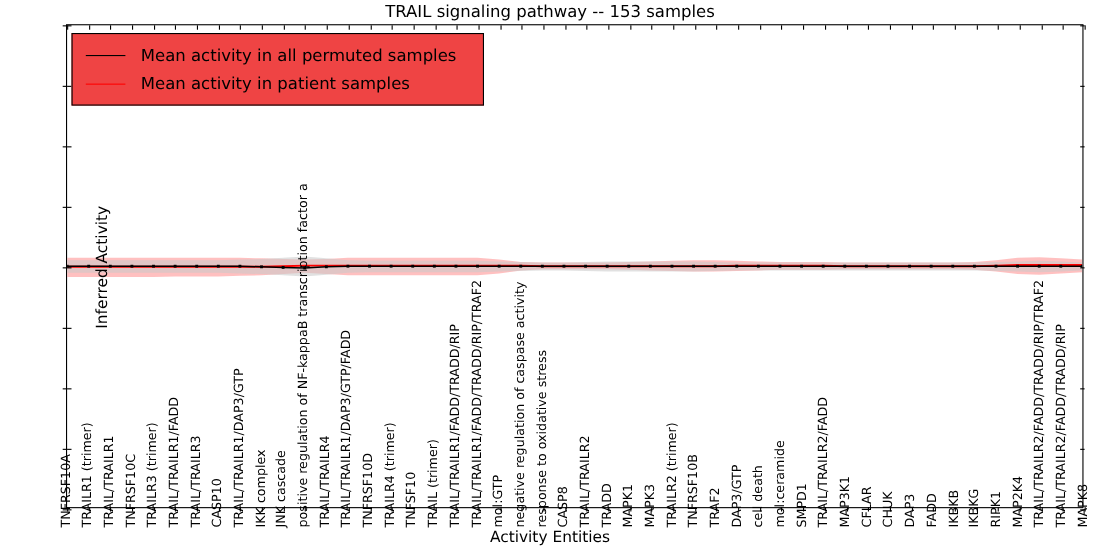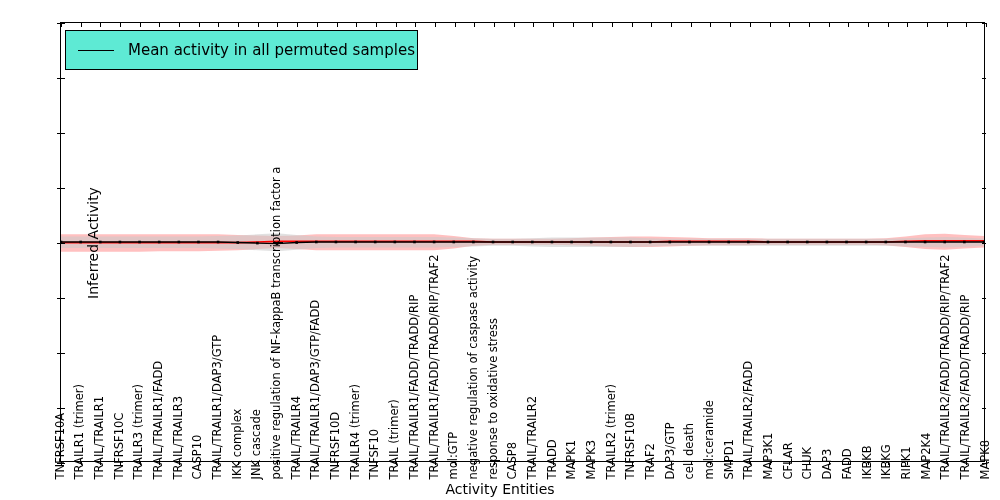--- a/index.html
+++ b/index.html
@@ -98,23 +98,23 @@
     transform-origin: left bottom;
     transform: rotate(-90deg);
     line-height: 1;
   }
 
   
   #legend {
     position: absolute;
     left: 4px;
     top: 7px;
-    background: #5eead4;
+    background: #ef4444;
     border: 1.1px solid #000;
-    padding: 6px 2px 6px 6px;
+    padding: 6px 24px 6px 6px;
     box-sizing: border-box;
     z-index: 40;
   }
   .legend-row {
     display: flex;
     align-items: center;
     height: 26px;
   }
   .legend-swatch {
     width: 36px;
@@ -139,20 +139,21 @@
     position: absolute;
     left: 0; top: 0;
     width: 100%; height: 100%;
   }
 </style>
 </head>
 <body>
 
 <div id="page">
 
+  <div id="chart-title">TRAIL signaling pathway -- 153 samples</div>
 
   <div id="plot-frame">
 
     <div id="plot-clip">
       <svg class="band" id="svg-bands" viewBox="0 0 925 440" preserveAspectRatio="none">
           <polygon points="0.00,229.90 19.68,229.90 39.36,229.90 59.04,229.90 78.72,229.90 98.40,229.35 118.09,229.35 137.77,229.35 157.45,228.80 177.13,228.25 196.81,227.15 216.49,226.05 236.17,227.15 255.85,228.25 275.53,228.25 295.21,228.25 314.89,228.25 334.57,228.25 354.26,228.25 373.94,228.25 393.62,226.60 413.30,223.85 432.98,222.75 452.66,222.75 472.34,222.75 492.02,222.75 511.70,223.30 531.38,223.85 551.06,224.40 570.74,224.95 590.43,224.95 610.11,224.40 629.79,223.85 649.47,223.30 669.15,223.30 688.83,223.30 708.51,222.75 728.19,222.75 747.87,222.75 767.55,222.75 787.23,222.75 806.91,222.75 826.60,223.30 846.28,224.95 865.96,227.15 885.64,227.70 905.32,226.60 925.00,225.50 925.00,213.95 905.32,212.85 885.64,211.75 865.96,212.30 846.28,214.50 826.60,216.15 806.91,216.70 787.23,216.70 767.55,216.70 747.87,216.70 728.19,216.70 708.51,216.70 688.83,216.15 669.15,216.15 649.47,216.15 629.79,215.60 610.11,215.05 590.43,214.50 570.74,214.50 551.06,215.05 531.38,215.60 511.70,216.15 492.02,216.70 472.34,216.70 452.66,216.70 432.98,216.70 413.30,216.15 393.62,213.95 373.94,212.30 354.26,212.30 334.57,212.30 314.89,212.30 295.21,212.30 275.53,212.30 255.85,212.30 236.17,213.40 216.49,213.95 196.81,213.40 177.13,212.85 157.45,212.30 137.77,212.30 118.09,212.30 98.40,212.30 78.72,212.30 59.04,212.30 39.36,212.30 19.68,212.30 0.00,212.30" fill="#ff9a9a" fill-opacity="0.62" stroke="none"></polygon>
           <polygon points="0.00,226.05 19.68,226.05 39.36,226.05 59.04,226.05 78.72,226.05 98.40,226.05 118.09,226.05 137.77,226.05 157.45,226.60 177.13,227.15 196.81,228.25 216.49,229.35 236.17,227.70 255.85,226.05 275.53,225.50 295.21,225.50 314.89,225.50 334.57,225.50 354.26,225.50 373.94,225.50 393.62,224.95 413.30,224.40 432.98,223.85 452.66,223.85 472.34,224.40 492.02,224.95 511.70,224.95 531.38,224.95 551.06,224.95 570.74,224.95 590.43,224.40 610.11,223.85 629.79,223.85 649.47,223.85 669.15,223.85 688.83,223.85 708.51,223.85 728.19,223.85 747.87,223.85 767.55,223.85 787.23,223.85 806.91,223.85 826.60,223.85 846.28,224.40 865.96,224.95 885.64,225.50 905.32,224.95 925.00,223.85 925.00,216.70 905.32,215.60 885.64,215.05 865.96,215.60 846.28,216.15 826.60,216.70 806.91,216.70 787.23,216.70 767.55,216.70 747.87,216.70 728.19,216.70 708.51,216.70 688.83,216.70 669.15,216.70 649.47,216.70 629.79,216.70 610.11,216.70 590.43,216.15 570.74,215.60 551.06,215.60 531.38,215.60 511.70,215.60 492.02,215.60 472.34,216.15 452.66,216.70 432.98,216.70 413.30,216.15 393.62,215.60 373.94,215.05 354.26,215.05 334.57,215.05 314.89,215.05 295.21,215.05 275.53,215.05 255.85,214.50 236.17,212.85 216.49,211.20 196.81,212.30 177.13,213.40 157.45,213.95 137.77,214.50 118.09,214.50 98.40,214.50 78.72,214.50 59.04,214.50 39.36,214.50 19.68,214.50 0.00,214.50" fill="#c8c8c8" fill-opacity="0.55" stroke="none"></polygon>
         </svg>
       <svg class="dataline" id="svg-lines" viewBox="0 0 925 440" preserveAspectRatio="none">
           <polyline points="0.00,220.55 19.68,220.55 39.36,220.55 59.04,220.55 78.72,220.55 98.40,220.55 118.09,220.55 137.77,220.55 157.45,220.55 177.13,220.55 196.81,220.00 216.49,219.45 236.17,219.45 255.85,219.45 275.53,219.45 295.21,219.45 314.89,219.45 334.57,219.45 354.26,219.45 373.94,219.45 393.62,219.45 413.30,219.45 432.98,220.00 452.66,220.00 472.34,220.00 492.02,220.00 511.70,220.00 531.38,220.00 551.06,220.00 570.74,220.00 590.43,220.00 610.11,219.45 629.79,219.45 649.47,219.45 669.15,219.45 688.83,219.45 708.51,220.00 728.19,220.00 747.87,220.00 767.55,220.00 787.23,220.00 806.91,220.00 826.60,220.00 846.28,219.45 865.96,218.90 885.64,218.90 905.32,218.90 925.00,218.90" fill="none" stroke="#ff0000" stroke-width="1.7" vector-effect="non-scaling-stroke"></polyline>
@@ -384,19 +385,23 @@
         <div class="xtick-label" style="left: 929.6px; top: 445px;">MAPK8</div>
       </div>
 
     <div id="ylabel">Inferred Activity</div>
 
     <div id="legend">
       <div class="legend-row">
         <span class="legend-swatch" id="legend-swatch-0" style="border-top-color: rgb(0, 0, 0);"></span>
         <span class="legend-text">Mean activity in all permuted samples</span>
       </div>
+      <div class="legend-row">
+        <span class="legend-swatch" id="legend-swatch-1" style="border-top-color: rgb(255, 0, 0);"></span>
+        <span class="legend-text">Mean activity in patient samples</span>
+      </div>
     </div>
 
   </div>
 
   <div id="xlabel">Activity Entities</div>
 
 </div>
 
 </body></html>

